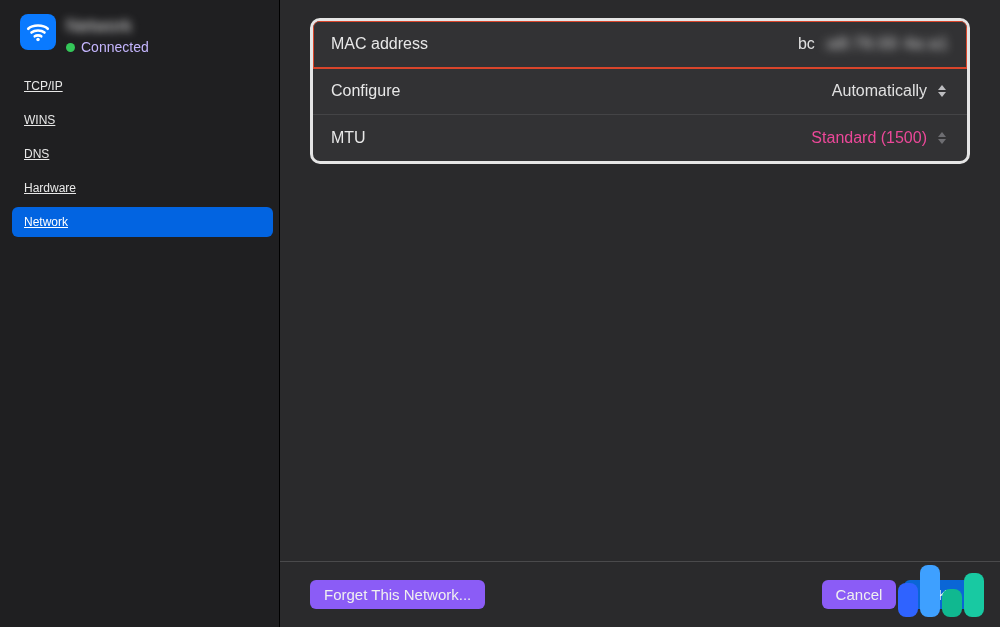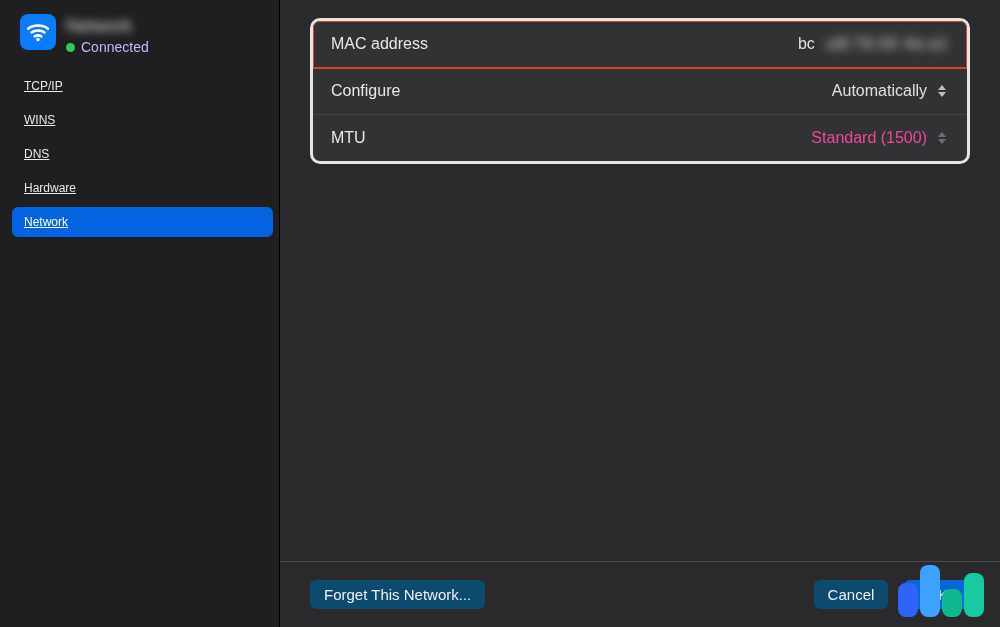--- a/index.html
+++ b/index.html
@@ -101,30 +101,30 @@
     position: absolute;
     left: 0; right: 0; bottom: 0;
     border-top: 1px solid #4a4a4c;
     padding: 18px 30px;
     display: flex;
     align-items: center;
     justify-content: space-between;
     background: #2a2a2c;
   }
   .btn {
-    background: #0c4a6e;
+    background: #8b5cf6;
     color: #f0f0f0;
     border: none;
     border-radius: 6px;
     padding: 6px 14px;
     font-size: 15px;
     cursor: default;
   }
   .btn.primary { background: #0a66d6; color: #fff; padding: 6px 22px;}
-  .footer-right { display:flex; gap:16px; align-items:flex-start;}
+  .footer-right { display:flex; gap:8px; align-items:flex-start;}
   .watermark {
     position: absolute;
     right: 14px; bottom: 10px;
     width: 88px; height: 60px;
     pointer-events: none;
   }
   .watermark .bar { position:absolute; bottom:0; border-radius: 8px; }
   .watermark .b1 { left:0;  width:20px; height:34px; background:#2f63ff; }
   .watermark .b2 { left:22px; width:20px; height:52px; background:#3ea0ff; }
   .watermark .b3 { left:44px; width:20px; height:28px; background:#10b890; }

